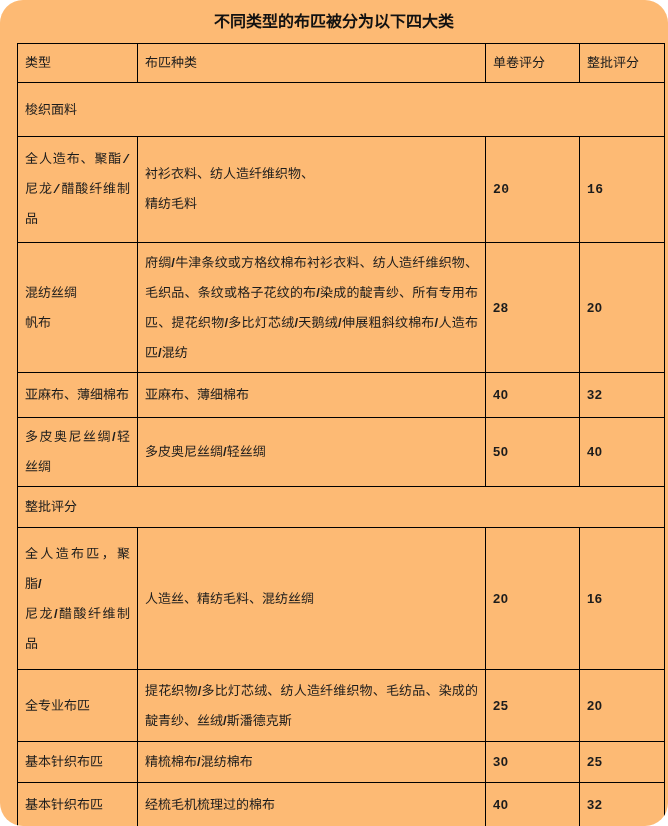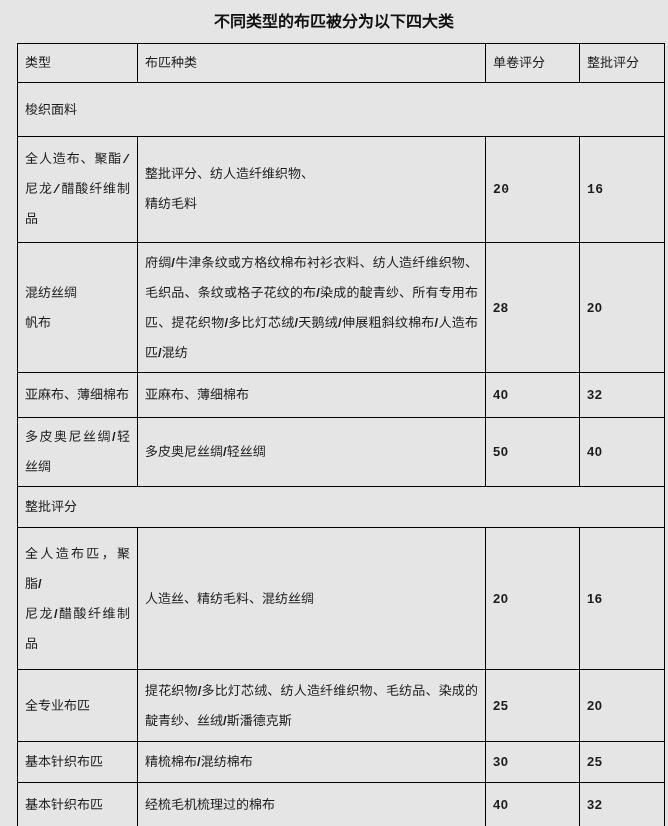--- a/index.html
+++ b/index.html
@@ -6,22 +6,23 @@
     margin: 0;
     padding: 0;
     background: #ffffff;
     width: 668px;
     font-family: "Liberation Sans", "DejaVu Sans", sans-serif;
     color: #1a1a1a;
   }
   .page {
     width: 668px;
     height: 826px;
-    background: #e5e5e5;
+    background: #fdba74;
     overflow: hidden;
+    border-radius: 23px;
   }
   .doc-title {
     margin: 10px 0 0 0;
     height: 33px;
     line-height: 24px;
     text-align: center;
     font-size: 16px;
     font-weight: bold;
     color: #111111;
   }
@@ -84,21 +85,21 @@
         <th>整批评分</th>
       </tr>
     </thead>
     <tbody>
       <tr style="height:54px;">
         <td colspan="4" class="section-cell">梭织面料</td>
       </tr>
 
       <tr style="height:106px;font-family:Liberation Mono, monospace;">
         <td class="rich">全人造布、聚酯<span class="sl">/</span>尼龙<span class="sl">/</span>醋酸纤维制品</td>
-        <td class="rich">整批评分、纺人造纤维织物、
+        <td class="rich">衬衫衣料、纺人造纤维织物、
 精纺毛料</td>
         <td class="num">20</td>
         <td class="num">16</td>
       </tr>
 
       <tr style="height:130px;">
         <td class="rich">混纺丝绸
 帆布</td>
         <td class="rich">府绸<span class="sl">/</span>牛津条纹或方格纹棉布衬衫衣料、纺人造纤维织物、毛织品、条纹或格子花纹的布<span class="sl">/</span>染成的靛青纱、所有专用布匹、提花织物<span class="sl">/</span>多比灯芯绒<span class="sl">/</span>天鹅绒<span class="sl">/</span>伸展粗斜纹棉布<span class="sl">/</span>人造布匹<span class="sl">/</span>混纺</td>
         <td class="num">28</td>

